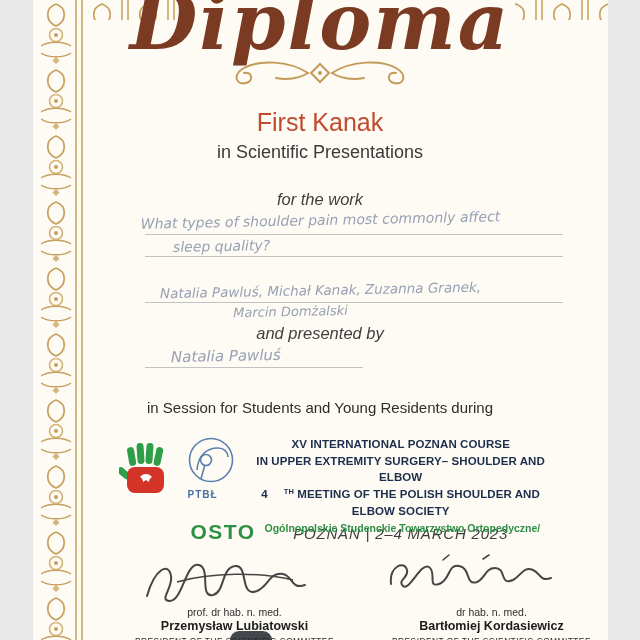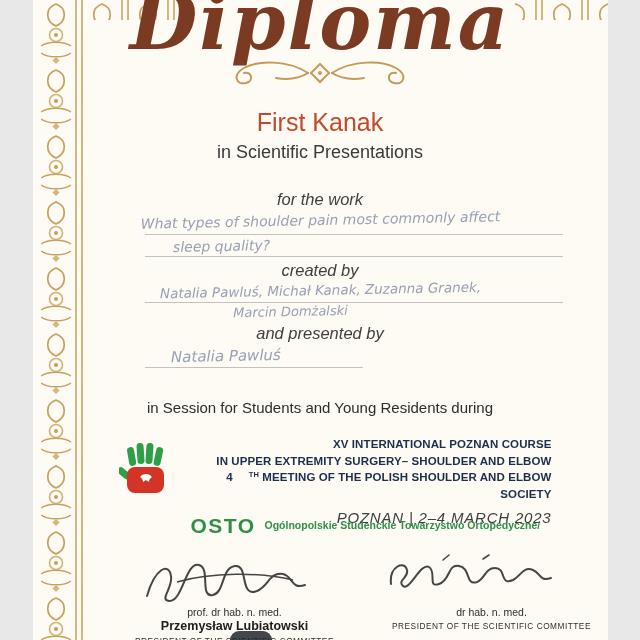--- a/index.html
+++ b/index.html
@@ -26,26 +26,26 @@
   .rule3{top:302px;left:112px;width:418px;}
   .hw-auth2{top:304px;left:60px;right:120px;text-align:center;font-size:13px;}
   .presented{top:324px;font-size:16.5px;}
   .hw-pres{top:347px;left:138px;font-size:15px;}
   .rule4{top:367px;left:112px;width:218px;}
   .session{top:399px;font-size:15px;color:#2d2d2d;}
   .logo-row{top:432px;left:86px;right:56px;display:flex;align-items:flex-start;}
   .hand-wrap{padding-top:8px;}
   .ptbl{margin-left:14px;width:62px;text-align:center;padding-top:4px;}
   .ptbl-label{font-size:10px;font-weight:700;color:#4a6fa5;letter-spacing:1px;text-align:left;padding-left:1px;margin-top:1px;}
-  .event-block{margin-left:14px;text-align:right;padding-top:4px;}
+  .event-block{margin-left:14px;text-align:center;padding-top:4px;}
   .event-line{font-size:11.5px;font-weight:700;color:#1d2d4c;line-height:1.45;letter-spacing:0.1px;}
   .sup{font-size:7.5px;vertical-align:4px;padding-left:16px;}
   .event-date{margin-top:6px;font-size:15px;color:#3d3d3d;letter-spacing:0.8px;font-style:italic;}
   .osto-row{top:514px;left:158px;display:flex;align-items:center;}
-  .osto-logo{font-size:21px;font-weight:800;color:#2f8f46;letter-spacing:1.5px;width:66px;}
+  .osto-logo{font-size:21px;font-weight:800;color:#2f8f46;letter-spacing:1.5px;width:66px;margin-top:6px;}
   .osto-text{margin-left:8px;font-size:10.5px;font-weight:700;color:#2f8f46;line-height:1.5;text-align:right;}
   .sig-svg-left{top:556px;left:108px;}
   .sig-svg-right{top:552px;left:352px;}
   .sig-block{text-align:center;}
   .sig-left-block{top:606px;left:92px;width:220px;}
   .sig-right-block{top:606px;left:345px;width:228px;}
   .sig-degree{font-size:10.5px;color:#2f2f2f;}
   .sig-name{font-size:12.5px;font-weight:700;color:#1c1c1c;margin-top:1px;}
   .sig-role{font-size:8.3px;letter-spacing:0.5px;color:#2f2f2f;margin-top:3px;white-space:nowrap;}
   .stamp{top:631px;left:197px;width:42px;height:14px;background:#22262c;border-radius:9px 9px 0 0;opacity:.85;}
@@ -89,21 +89,20 @@
   <div class="abs center award1">First Kanak</div>
   <div class="abs center award2">in Scientific Presentations</div>
 
   <div class="abs center italic-label for-work">for the work</div>
 
   <div class="abs hw hw1">What types of shoulder pain most commonly affect</div>
   <div class="abs rule rule1"></div>
   <div class="abs hw hw2">sleep quality?</div>
   <div class="abs rule rule2"></div>
 
-  <div class="abs center italic-label created">created by</div>
   <div class="abs hw hw-auth1">Natalia Pawluś, Michał Kanak, Zuzanna Granek,</div>
   <div class="abs rule rule3"></div>
   <div class="abs hw hw-auth2">Marcin Domżalski</div>
 
   <div class="abs center italic-label presented">and presented by</div>
   <div class="abs hw hw-pres">Natalia Pawluś</div>
   <div class="abs rule rule4"></div>
 
   <div class="abs center session">in Session for Students and Young Residents during</div>
 
@@ -113,20 +112,29 @@
         <g fill="#2f9e49">
           <rect x="9" y="7" width="7" height="19" rx="3.5" transform="rotate(-10 12.5 16)"></rect>
           <rect x="18" y="3" width="7" height="21" rx="3.5" transform="rotate(-4 21.5 13)"></rect>
           <rect x="27" y="3" width="7" height="21" rx="3.5" transform="rotate(4 30.5 13)"></rect>
           <rect x="36" y="7" width="7" height="19" rx="3.5" transform="rotate(12 39.5 16)"></rect>
           <rect x="1" y="26" width="7" height="15" rx="3.5" transform="rotate(-50 4.5 33)"></rect>
         </g>
         <rect x="8" y="27" width="37" height="26" rx="8" fill="#d43327"></rect>
         <path d="M21 37 c3 -4 9 -4 12 0 c-2 1 -3 3 -3 5 l-3 -2 l-3 2 c0 -2 -1 -4 -3 -5 z" fill="#ffffff"></path>
       </svg>
+    </div>
+    <div class="ptbl">
+      <svg width="48" height="48" viewBox="0 0 48 48">
+        <circle cx="24" cy="24" r="21.5" fill="none" stroke="#5b80b0" stroke-width="1.6"></circle>
+        <path d="M10 34 C11 20 19 12 31 12 C37 12 41 16 41 21" fill="none" stroke="#5b80b0" stroke-width="1.6"></path>
+        <circle cx="19" cy="24" r="5.5" fill="none" stroke="#5b80b0" stroke-width="1.6"></circle>
+        <path d="M18 29 C16 35 15 39 14 43" fill="none" stroke="#5b80b0" stroke-width="1.6"></path>
+      </svg>
+      <div class="ptbl-label">PTBŁ</div>
     </div>
     <div class="event-block">
       <div class="event-line">XV INTERNATIONAL POZNAN COURSE</div>
       <div class="event-line">IN UPPER EXTREMITY SURGERY– SHOULDER AND ELBOW</div>
       <div class="event-line"><span>4</span><span class="sup">TH</span><span> MEETING OF THE POLISH SHOULDER AND ELBOW SOCIETY</span></div>
       <div class="event-date">POZNAN | 2–4 MARCH 2023</div>
     </div>
   </div>
 
   <div class="abs osto-row">
@@ -145,18 +153,19 @@
     <path d="M58 8 L64 3 M98 7 L104 3" stroke="#454545" stroke-width="1.6" stroke-linecap="round"></path>
   </svg>
 
   <div class="abs sig-block sig-left-block">
     <div class="sig-degree">prof. dr hab. n. med.</div>
     <div class="sig-name">Przemysław Lubiatowski</div>
     <div class="sig-role">PRESIDENT OF THE SCIENTIFIC COMMITTEE</div>
   </div>
   <div class="abs sig-block sig-right-block">
     <div class="sig-degree">dr hab. n. med.</div>
+    <div class="sig-name">Bartłomiej Kordasiewicz</div>
     <div class="sig-role">PRESIDENT OF THE SCIENTIFIC COMMITTEE</div>
   </div>
 
   <div class="abs stamp"></div>
 
 </div>
 
 </body></html>

